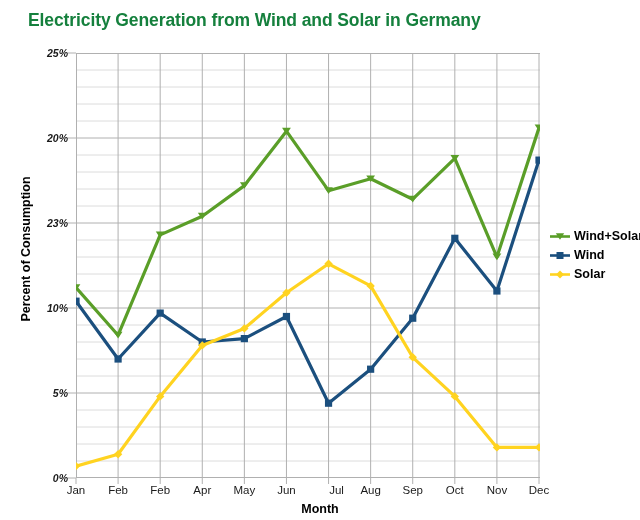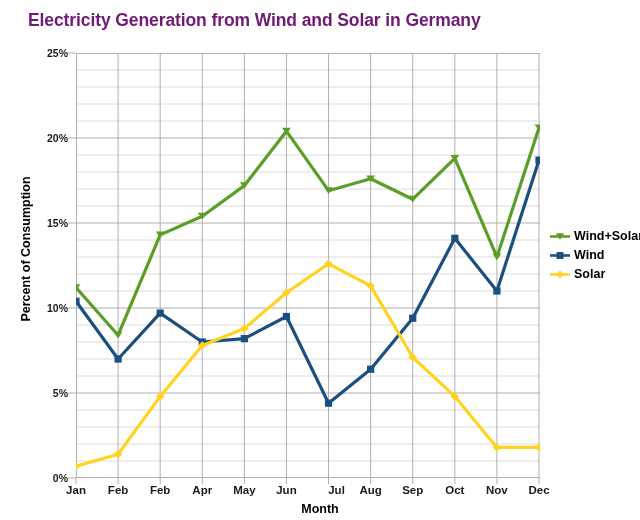--- a/index.html
+++ b/index.html
@@ -13,51 +13,52 @@
     position: relative;
   }
   #chart-root {
     position: absolute; inset: 0;
   }
   #chart-title {
     position: absolute;
     left: 28px; top: 10px;
     font-size: 17.5px;
     font-weight: bold;
-    color: #701a75;
+    color: #15803d;
     letter-spacing: -0.1px;
     white-space: nowrap;
     text-align: center;
   }
   
   #plot {
     position: absolute;
     left: 76px; top: 53px;
     width: 464px; height: 425px;
   }
   #plot-svg { display: block; }
   .ylabel-txt {
     position: absolute;
     right: 0;
     transform: translateY(-50%);
     font-size: 10.5px;
     font-weight: bold;
     color: #1a1a1a;
     white-space: nowrap;
+    font-style: italic;
   }
   #y-ticklabels {
     position: absolute;
     left: 0; top: 0; width: 68px; height: 520px;
   }
   .xlabel-txt {
     position: absolute;
     top: 484px;
     transform: translateX(-50%);
     font-size: 11.5px;
-    font-weight: bold;
+    font-weight: normal;
     color: #1a1a1a;
     white-space: nowrap;
   }
   #axis-title-x {
     position: absolute;
     left: 0; right: 0; top: 502px;
     text-align: center;
     font-size: 12.5px;
     font-weight: bold;
     color: #000;
@@ -94,21 +95,21 @@
 <body>
 
 <div id="chart-root">
 
   <div id="chart-title">Electricity Generation from Wind and Solar in Germany</div>
 
   <div id="y-ticklabels">
       <div class="ylabel-txt" style="top: 478px;">0%</div>
       <div class="ylabel-txt" style="top: 393px;">5%</div>
       <div class="ylabel-txt" style="top: 308px;">10%</div>
-      <div class="ylabel-txt" style="top: 223px;">15%</div>
+      <div class="ylabel-txt" style="top: 223px;">23%</div>
       <div class="ylabel-txt" style="top: 138px;">20%</div>
       <div class="ylabel-txt" style="top: 53px;">25%</div>
     </div>
 
   <div id="axis-title-y">Percent of Consumption</div>
 
   <div id="plot">
     <svg id="plot-svg" width="464" height="425" viewBox="0 0 464 425">
         <g>
           <line x1="0" y1="408" x2="464" y2="408" stroke="#dcdcdc" stroke-width="1"></line>

